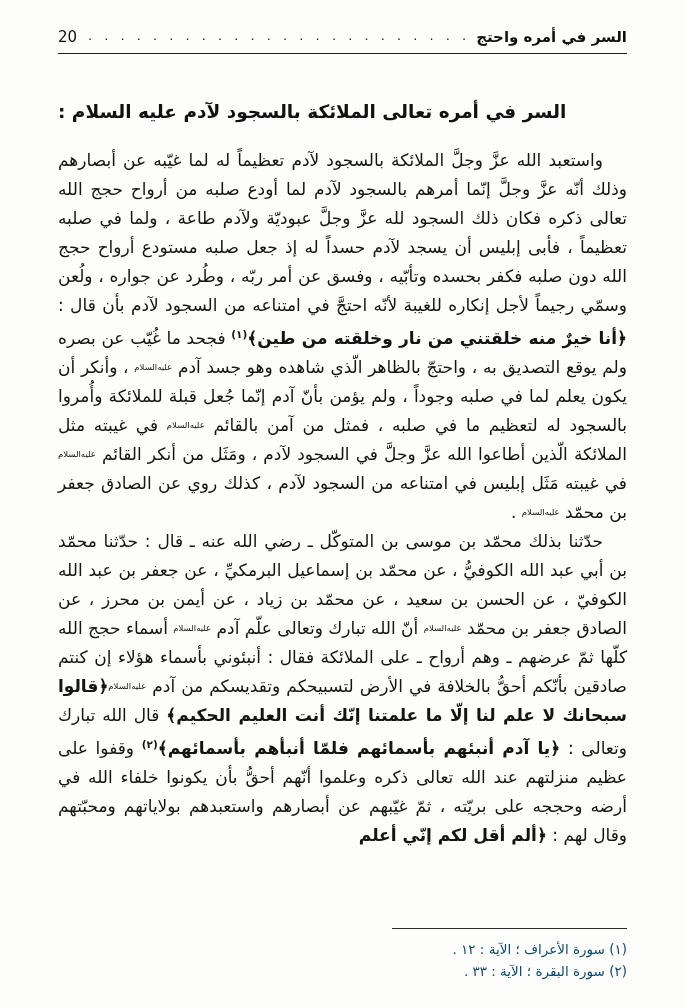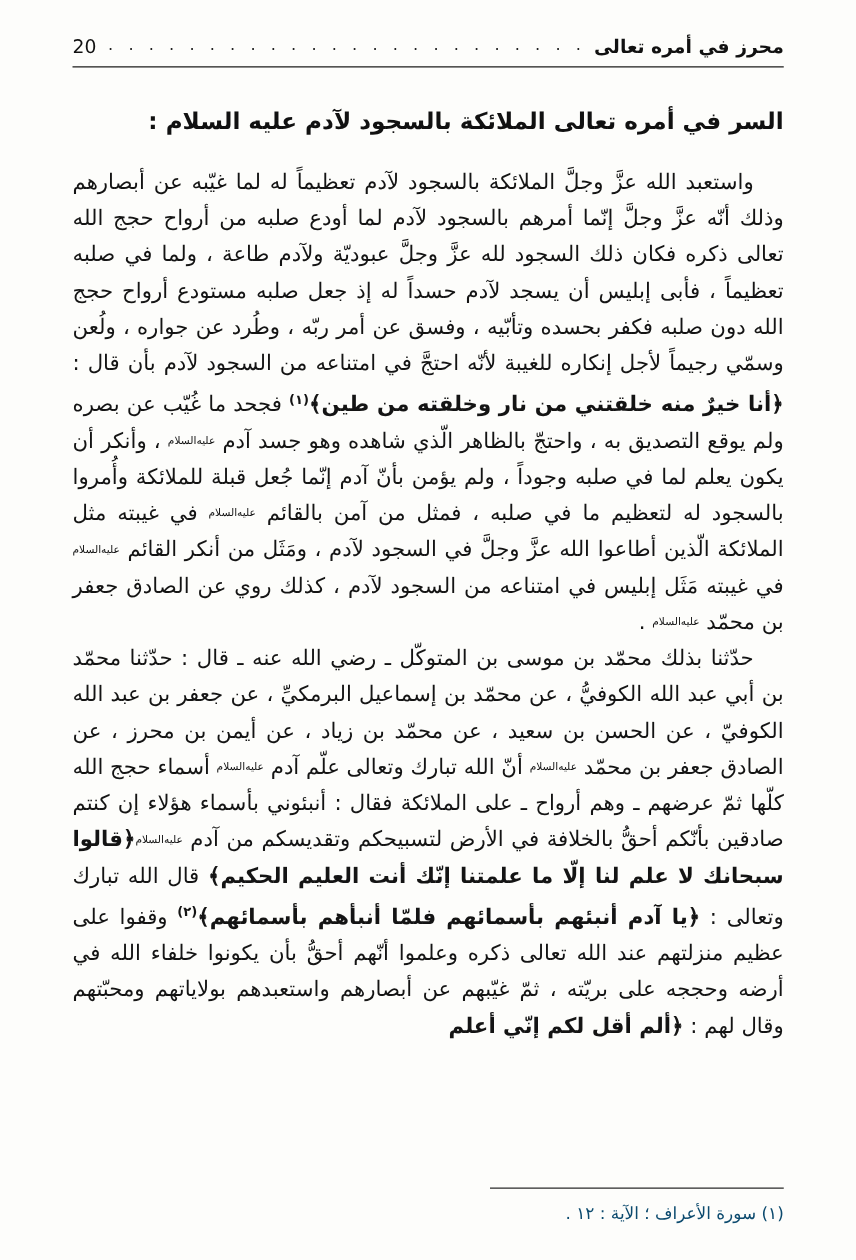--- a/index.html
+++ b/index.html
@@ -46,24 +46,24 @@
     padding-right: 6px;
     font-size: 15px;
   }
   .header-rule {
     border: none;
     border-top: 1.6px solid #1c1c1c;
     margin: 7px 0 0 0;
   }
   
   .chapter-heading {
-    text-align: right;
+    text-align: left;
     font-weight: bold;
     font-size: 18.5px;
-    margin: 30px 0 20px 0;
+    margin: 44px 0 20px 0;
     line-height: 1.5;
   }
   
   .body-par {
     margin: 0;
     font-size: 17px;
     line-height: 29px;
     text-align: justify;
     text-indent: 24px;
     color: #141414;
@@ -99,35 +99,36 @@
     line-height: 22px;
     color: #0c4a6e;
   }
 </style>
 </head>
 <body>
 
 <div class="page">
 
   <div class="running-header">
-    <span class="rh-title">محرز في أمره تعالى</span>
+    <span class="rh-title">السر في أمره واحتج</span>
     <span class="rh-dots">. . . . . . . . . . . . . . . . . . . . . . . . . . . . . . . . . . . . . . . . . . . . . . . . . . . . . . . . . . . .</span>
     <span class="rh-num">20</span>
   </div>
 
   <hr class="header-rule">
 
   <h1 class="chapter-heading">السر في أمره تعالى الملائكة بالسجود لآدم عليه السلام :</h1>
 
   <p class="body-par">
     <span class="t">واستعبد الله عزَّ وجلَّ الملائكة بالسجود لآدم تعظيماً له لما غيّبه عن أبصارهم وذلك أنّه عزَّ وجلَّ إنّما أمرهم بالسجود لآدم لما أودع صلبه من أرواح حجج الله تعالى ذكره فكان ذلك السجود لله عزَّ وجلَّ عبوديّة ولآدم طاعة ، ولما في صلبه تعظيماً ، فأبى إبليس أن يسجد لآدم حسداً له إذ جعل صلبه مستودع أرواح حجج الله دون صلبه فكفر بحسده وتأبّيه ، وفسق عن أمر ربّه ، وطُرد عن جواره ، ولُعن وسمّي رجيماً لأجل إنكاره للغيبة لأنّه احتجَّ في امتناعه من السجود لآدم بأن قال : </span><span class="b">﴿أنا خيرٌ منه خلقتني من نار وخلقته من طين﴾</span><span class="sup">(١)</span><span class="t"> فجحد ما غُيّب عن بصره ولم يوقع التصديق به ، واحتجّ بالظاهر الّذي شاهده وهو جسد آدم </span><span class="as">عليه‌السلام</span><span class="t"> ، وأنكر أن يكون يعلم لما في صلبه وجوداً ، ولم يؤمن بأنّ آدم إنّما جُعل قبلة للملائكة وأُمروا بالسجود له لتعظيم ما في صلبه ، فمثل من آمن بالقائم </span><span class="as">عليه‌السلام</span><span class="t"> في غيبته مثل الملائكة الّذين أطاعوا الله عزَّ وجلَّ في السجود لآدم ، ومَثَل من أنكر القائم </span><span class="as">عليه‌السلام</span><span class="t"> في غيبته مَثَل إبليس في امتناعه من السجود لآدم ، كذلك روي عن الصادق جعفر بن محمّد </span><span class="as">عليه‌السلام</span><span class="t"> .</span>
   </p>
 
   <p class="body-par">
     <span class="t">حدّثنا بذلك محمّد بن موسى بن المتوكّل ـ رضي الله عنه ـ قال : حدّثنا محمّد بن أبي عبد الله الكوفيُّ ، عن محمّد بن إسماعيل البرمكيِّ ، عن جعفر بن عبد الله الكوفيّ ، عن الحسن بن سعيد ، عن محمّد بن زياد ، عن أيمن بن محرز ، عن الصادق جعفر بن محمّد </span><span class="as">عليه‌السلام</span><span class="t"> أنّ الله تبارك وتعالى علّم آدم </span><span class="as">عليه‌السلام</span><span class="t"> أسماء حجج الله كلّها ثمّ عرضهم ـ وهم أرواح ـ على الملائكة فقال : أنبئوني بأسماء هؤلاء إن كنتم صادقين بأنّكم أحقُّ بالخلافة في الأرض لتسبيحكم وتقديسكم من آدم </span><span class="as">عليه‌السلام</span><span class="b">﴿قالوا سبحانك لا علم لنا إلّا ما علمتنا إنّك أنت العليم الحكيم﴾</span><span class="t"> قال الله تبارك وتعالى : </span><span class="b">﴿يا آدم أنبئهم بأسمائهم فلمّا أنبأهم بأسمائهم﴾</span><span class="sup">(٢)</span><span class="t"> وقفوا على عظيم منزلتهم عند الله تعالى ذكره وعلموا أنّهم أحقُّ بأن يكونوا خلفاء الله في أرضه وحججه على بريّته ، ثمّ غيّبهم عن أبصارهم واستعبدهم بولاياتهم ومحبّتهم وقال لهم : </span><span class="b">﴿ألم أقل لكم إنّي أعلم</span>
   </p>
 
   <div class="footnotes">
     <div class="fn-rule"></div>
     <div class="footnote">(١) سورة الأعراف ؛ الآية : ١٢ .</div>
+    <div class="footnote">(٢) سورة البقرة ؛ الآية : ٣٣ .</div>
   </div>
 
 </div>
 
 </body></html>

